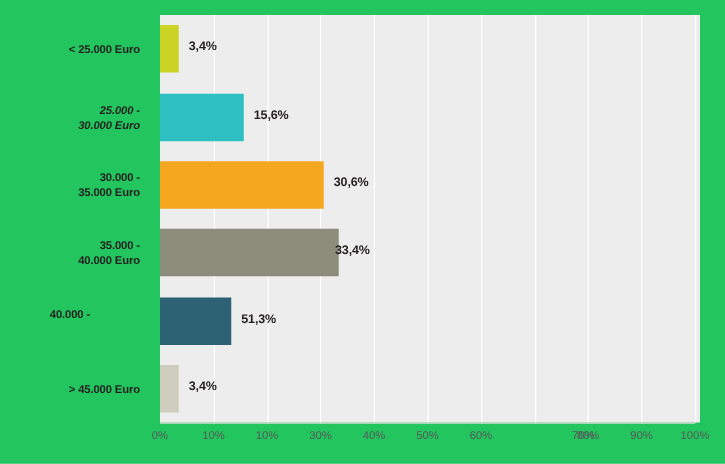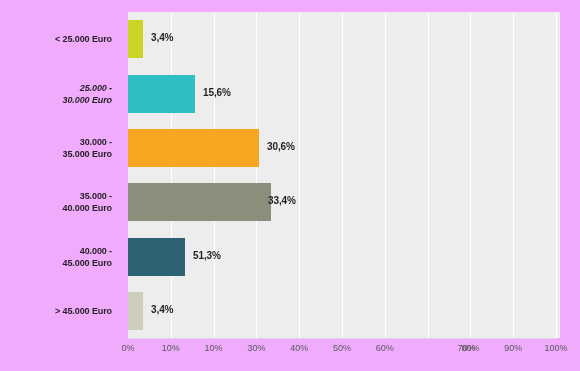--- a/index.html
+++ b/index.html
@@ -11,21 +11,21 @@
     height: 371px;
     background: #ffffff;
     font-family: "Liberation Sans", sans-serif;
     overflow: hidden;
   }
 
   #chart-root {
     position: relative;
     width: 580px;
     height: 371px;
-    background: #f0abfc;
+    background: #22c55e;
   }
 
   
   #category-axis {
     position: absolute;
     left: 0px;
     top: 12px;
     width: 120px;
     height: 326px;
   }
@@ -116,23 +116,22 @@
         <span>30.000 Euro</span>
       </div>
       <div class="cat-label" style="top: 124px;">
         <span>30.000 -</span>
         <span>35.000 Euro</span>
       </div>
       <div class="cat-label" style="top: 178px;">
         <span>35.000 -</span>
         <span>40.000 Euro</span>
       </div>
-      <div class="cat-label" style="top: 233px;">
+      <div class="cat-label" style="top: 233px; text-align: center;">
         <span>40.000 -</span>
-        <span>45.000 Euro</span>
       </div>
       <div class="cat-label" style="top: 293px; padding-left: 44px;">
         <span>&gt; 45.000 Euro</span>
       </div>
     </div>
 
   <div id="plot-area">
       <div class="gridline" style="left: 43px;"></div>
       <div class="gridline" style="left: 86px;"></div>
       <div class="gridline" style="left: 128px;"></div>

